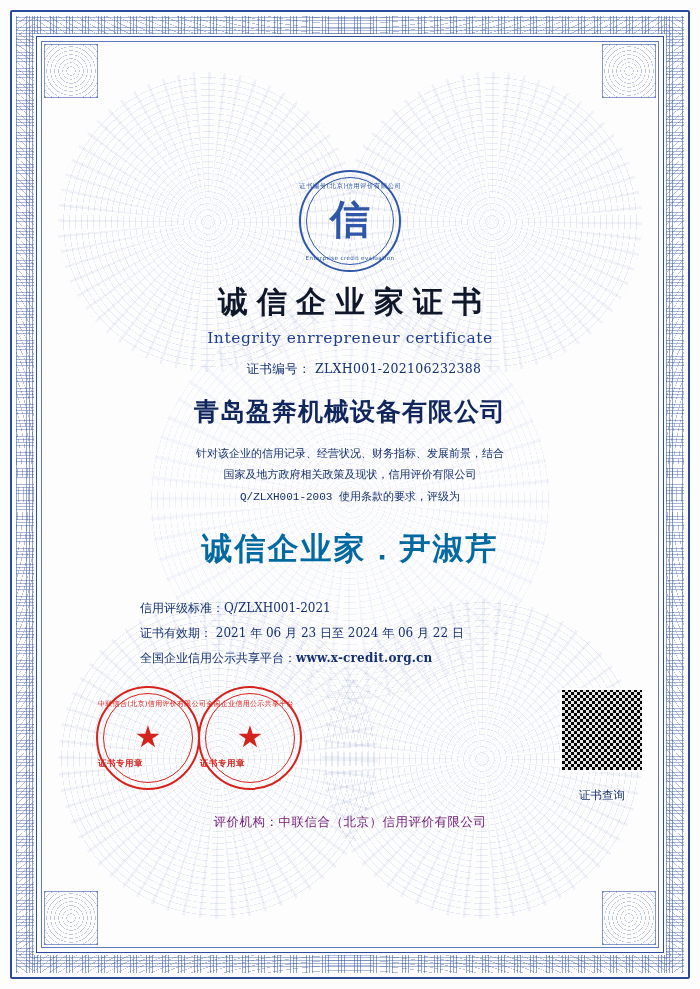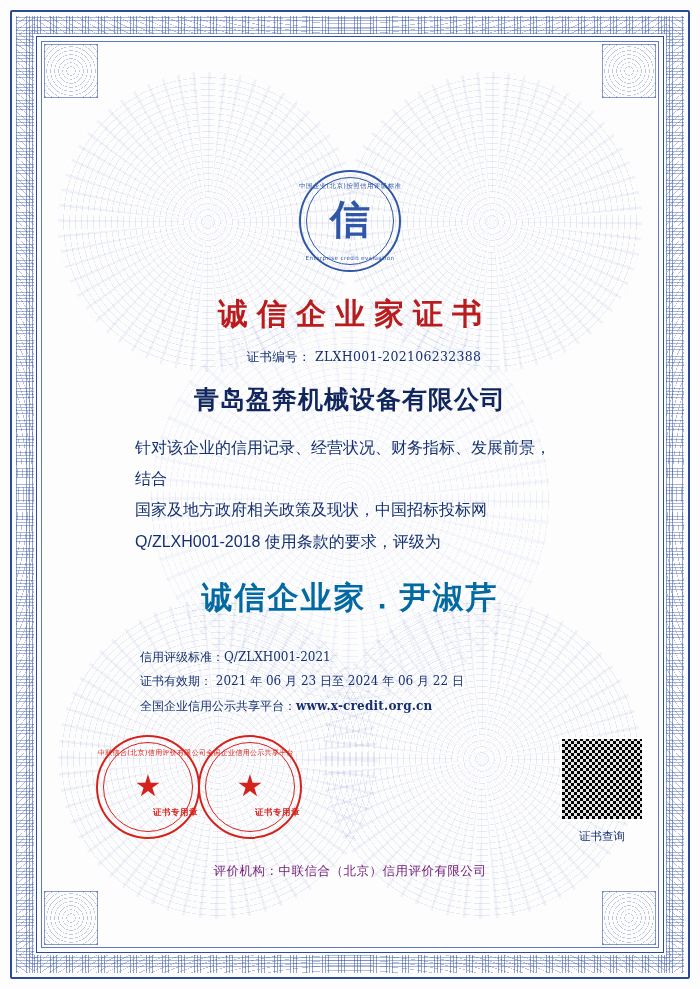--- a/index.html
+++ b/index.html
@@ -121,25 +121,25 @@
     text-align: center;
     font-size: 6.5px;
     color: #2f56a7;
     letter-spacing: 0.4px;
     white-space: nowrap;
   }
   .emblem-arc-top { top: 12px; }
   .emblem-arc-bottom { bottom: 11px; font-size: 5.6px; }
 
   .title-cn {
-    margin-top: 22px;
+    margin-top: 10px;
     font-family: "DejaVu Serif", serif;
     font-size: 30px;
     font-weight: bold;
-    color: #b91c1c;
+    color: #0f172a;
     letter-spacing: 9px;
     text-indent: 9px;
   }
   .title-en {
     margin-top: 6px;
     font-family: "DejaVu Serif", serif;
     font-size: 15.5px;
     color: #1d3d8f;
     letter-spacing: 0.6px;
   }
@@ -156,23 +156,23 @@
     font-family: "DejaVu Serif", serif;
     font-size: 25px;
     font-weight: bold;
     color: #10265c;
     letter-spacing: 1px;
     text-align: right;
   }
   .body-text {
     margin-top: 16px;
     width: 430px;
-    text-align: left;
-    font-family: Liberation Sans, sans-serif;
-    font-size: 16px;
+    text-align: center;
+    font-family: Liberation Mono, monospace;
+    font-size: 11px;
     line-height: 1.95;
     color: #15306f;
   }
   .award {
     margin-top: 20px;
     font-family: "DejaVu Serif", serif;
     font-size: 31px;
     font-weight: bold;
     color: #0369a1;
     letter-spacing: 2px;
@@ -227,38 +227,38 @@
     position: absolute;
     left: 0; right: 0; top: 11px;
     text-align: center;
     font-size: 7px;
     letter-spacing: 0.3px;
     white-space: nowrap;
   }
   .stamp-sub {
     position: absolute;
     left: 0; right: 0; bottom: 18px;
-    text-align: right;
+    text-align: left;
     font-size: 8.5px;
     font-weight: bold;
     letter-spacing: 0.5px;
   }
   .qr {
     position: absolute;
     right: 6px; top: 4px;
     width: 84px; height: 84px;
     background:
       repeating-linear-gradient(90deg, #1b1b1b 0 3px, #ffffff 3px 6px),
       repeating-linear-gradient(0deg, #1b1b1b 0 3px, #ffffff 3px 6px);
     background-blend-mode: difference;
     border: 2px solid #ffffff;
   }
   .qr-label {
     position: absolute;
-    right: 0; top: 96px;
+    right: 0; top: 104px;
     width: 96px;
     text-align: center;
     font-family: "DejaVu Serif", serif;
     font-size: 11.5px;
     color: #15306f;
   }
   .issuer {
     margin-top: 2px;
     font-family: "DejaVu Serif", serif;
     font-size: 12.5px;
@@ -284,35 +284,36 @@
   <div class="spiro s2"></div>
   <div class="spiro s3"></div>
   <div class="spiro s4"></div>
   <div class="spiro center"></div>
 
   <div class="content">
 
     <div class="emblem">
       <div class="emblem-ring"></div>
       <div class="emblem-ring2"></div>
-      <div class="emblem-arc-top">中国企业(北京)按照信用评级标准</div>
+      <div class="emblem-arc-top">证书编号(北京)信用评价有限公司</div>
       <div class="emblem-center">信</div>
       <div class="emblem-arc-bottom">Enterprise credit evaluation</div>
     </div>
 
     <div class="title-cn">诚信企业家证书</div>
+    <div class="title-en">Integrity enrrepreneur certificate</div>
 
     <div class="cert-no">证书编号： ZLXH001-202106232388</div>
 
     <div class="company">青岛盈奔机械设备有限公司</div>
 
     <div class="body-text">
       <div>针对该企业的信用记录、经营状况、财务指标、发展前景，结合</div>
-      <div>国家及地方政府相关政策及现状，中国招标投标网</div>
-      <div>Q/ZLXH001-2018 使用条款的要求，评级为</div>
+      <div>国家及地方政府相关政策及现状，信用评价有限公司</div>
+      <div>Q/ZLXH001-2003 使用条款的要求，评级为</div>
     </div>
 
     <div class="award">诚信企业家．尹淑芹</div>
 
     <div class="details">
       <div>信用评级标准：Q/ZLXH001-2021</div>
       <div>证书有效期： 2021 年 06 月 23 日至 2024 年 06 月 22 日</div>
       <div>
         <span>全国企业信用公示共享平台：</span><span class="url">www.x-credit.org.cn</span>
       </div>

